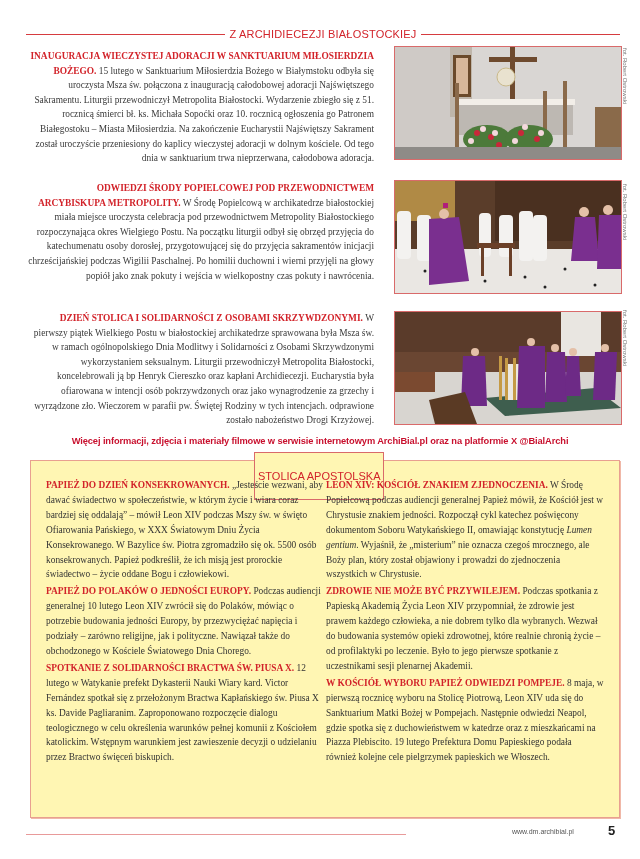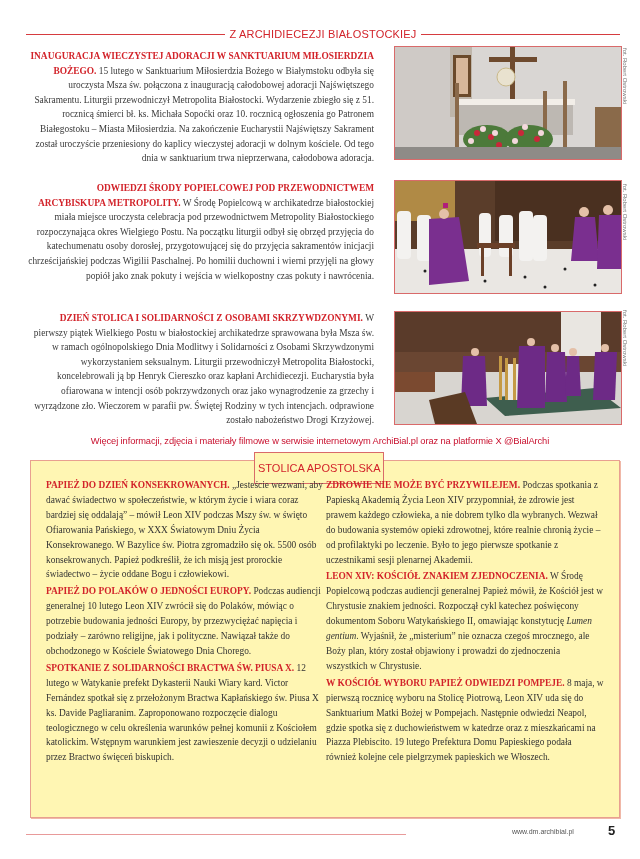--- a/index.html
+++ b/index.html
@@ -23,29 +23,29 @@
   .article .hl { color: #d2232a; font-weight: bold; }
   .photo {
     position: absolute; left: 394px; width: 226px; border: 1px solid #d96a6a; overflow: hidden;
   }
   .credit {
     position: absolute; font-family: "Liberation Sans", sans-serif; font-size: 6px; color: #777;
     writing-mode: vertical-rl; white-space: nowrap;
   }
   .more-info {
     position: absolute; left: 0; width: 640px; top: 436px; text-align: center;
-    font-family: "Liberation Sans", sans-serif; font-weight: normal; font-size: 9.3px; color: #c8102e;
+    font-family: "Liberation Sans", sans-serif; font-weight: bold; font-size: 9.3px; color: #c8102e;
     letter-spacing: -0.1px;
   }
   .sa-box {
     position: absolute; left: 30px; top: 460px; width: 588px; height: 356px;
     background: #fff6b3; border: 1px solid #e8a090; box-shadow: 1px 1px 0 #f0b8a8;
   }
   .sa-label {
-    position: absolute; left: 254px; top: 452px; height: 14px; padding: 8px 3px;
+    position: absolute; left: 254px; top: 452px; height: 14px; padding: 16px 3px;
     background: #fff6b3; border: 1px solid #d96a6a;
     font-family: "Liberation Sans", sans-serif; font-size: 11px; line-height: 14px; color: #d2232a;
   }
   .sa-col {
     position: absolute; top: 478px; width: 278px;
     font-size: 9.4px; line-height: 14.9px; color: #333;
   }
   .sa-col p { margin: 0 0 2px 0; }
   .sa-col .hl { color: #d2232a; font-weight: bold; }
   .footer-line {
@@ -205,26 +205,26 @@
     <span>Podczas audiencji generalnej 10 lutego Leon XIV zwrócił się do Polaków, mówiąc o potrzebie budowania jedności Europy, by przezwyciężać napięcia i podziały – zarówno religijne, jak i polityczne. Nawiązał także do obchodzonego w Kościele Światowego Dnia Chorego.</span>
   </p>
   <p>
     <span class="hl">SPOTKANIE Z SOLIDARNOŚCI BRACTWA ŚW. PIUSA X.</span>
     <span>12 lutego w Watykanie prefekt Dykasterii Nauki Wiary kard. Victor Fernández spotkał się z przełożonym Bractwa Kapłańskiego św. Piusa X ks. Davide Pagliaranim. Zaproponowano rozpoczęcie dialogu teologicznego w celu określenia warunków pełnej komunii z Kościołem katolickim. Wstępnym warunkiem jest zawieszenie decyzji o udzielaniu przez Bractwo święceń biskupich.</span>
   </p>
 </div>
 
 <div class="sa-col" style="left:326px;">
   <p>
+    <span class="hl">LEON XIV: KOŚCIÓŁ ZNAKIEM ZJEDNOCZENIA.</span>
+    <span>W Środę Popielcową podczas audiencji generalnej Papież mówił, że Kościół jest w Chrystusie znakiem jedności. Rozpoczął cykl katechez poświęcony dokumentom Soboru Watykańskiego II, omawiając konstytucję </span><i>Lumen gentium</i><span>. Wyjaśnił, że „misterium” nie oznacza czegoś mrocznego, ale Boży plan, który został objawiony i prowadzi do zjednoczenia wszystkich w Chrystusie.</span>
+  </p>
+  <p>
     <span class="hl">ZDROWIE NIE MOŻE BYĆ PRZYWILEJEM.</span>
     <span>Podczas spotkania z Papieską Akademią Życia Leon XIV przypomniał, że zdrowie jest prawem każdego człowieka, a nie dobrem tylko dla wybranych. Wezwał do budowania systemów opieki zdrowotnej, które realnie chronią życie – od profilaktyki po leczenie. Było to jego pierwsze spotkanie z uczestnikami sesji plenarnej Akademii.</span>
-  </p>
-  <p>
-    <span class="hl">LEON XIV: KOŚCIÓŁ ZNAKIEM ZJEDNOCZENIA.</span>
-    <span>W Środę Popielcową podczas audiencji generalnej Papież mówił, że Kościół jest w Chrystusie znakiem jedności. Rozpoczął cykl katechez poświęcony dokumentom Soboru Watykańskiego II, omawiając konstytucję </span><i>Lumen gentium</i><span>. Wyjaśnił, że „misterium” nie oznacza czegoś mrocznego, ale Boży plan, który został objawiony i prowadzi do zjednoczenia wszystkich w Chrystusie.</span>
   </p>
   <p>
     <span class="hl">W KOŚCIÓŁ WYBORU PAPIEŻ ODWIEDZI POMPEJE.</span>
     <span>8 maja, w pierwszą rocznicę wyboru na Stolicę Piotrową, Leon XIV uda się do Sanktuarium Matki Bożej w Pompejach. Następnie odwiedzi Neapol, gdzie spotka się z duchowieństwem w katedrze oraz z mieszkańcami na Piazza Plebiscito. 19 lutego Prefektura Domu Papieskiego podała również kolejne cele pielgrzymek papieskich we Włoszech.</span>
   </p>
 </div>
 
 <div class="footer-line"></div>
 <span class="footer-url">www.dm.archibial.pl</span>
 <span class="page-num">5</span>

